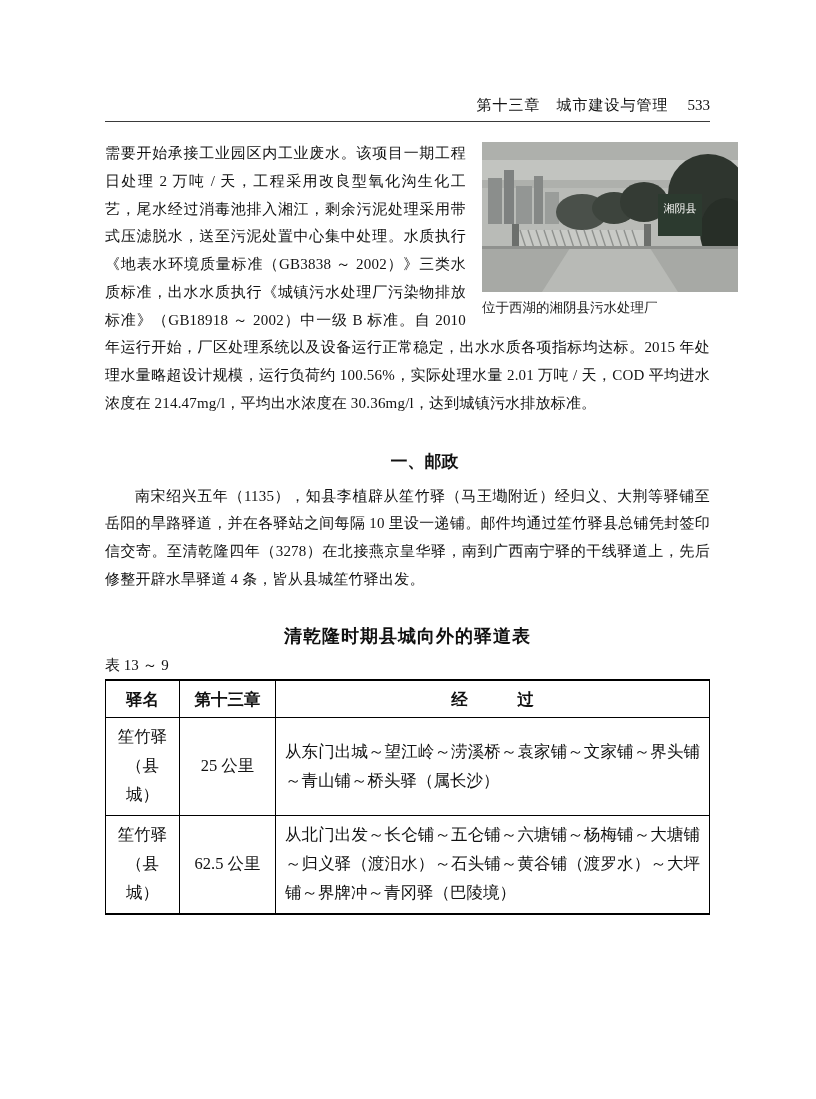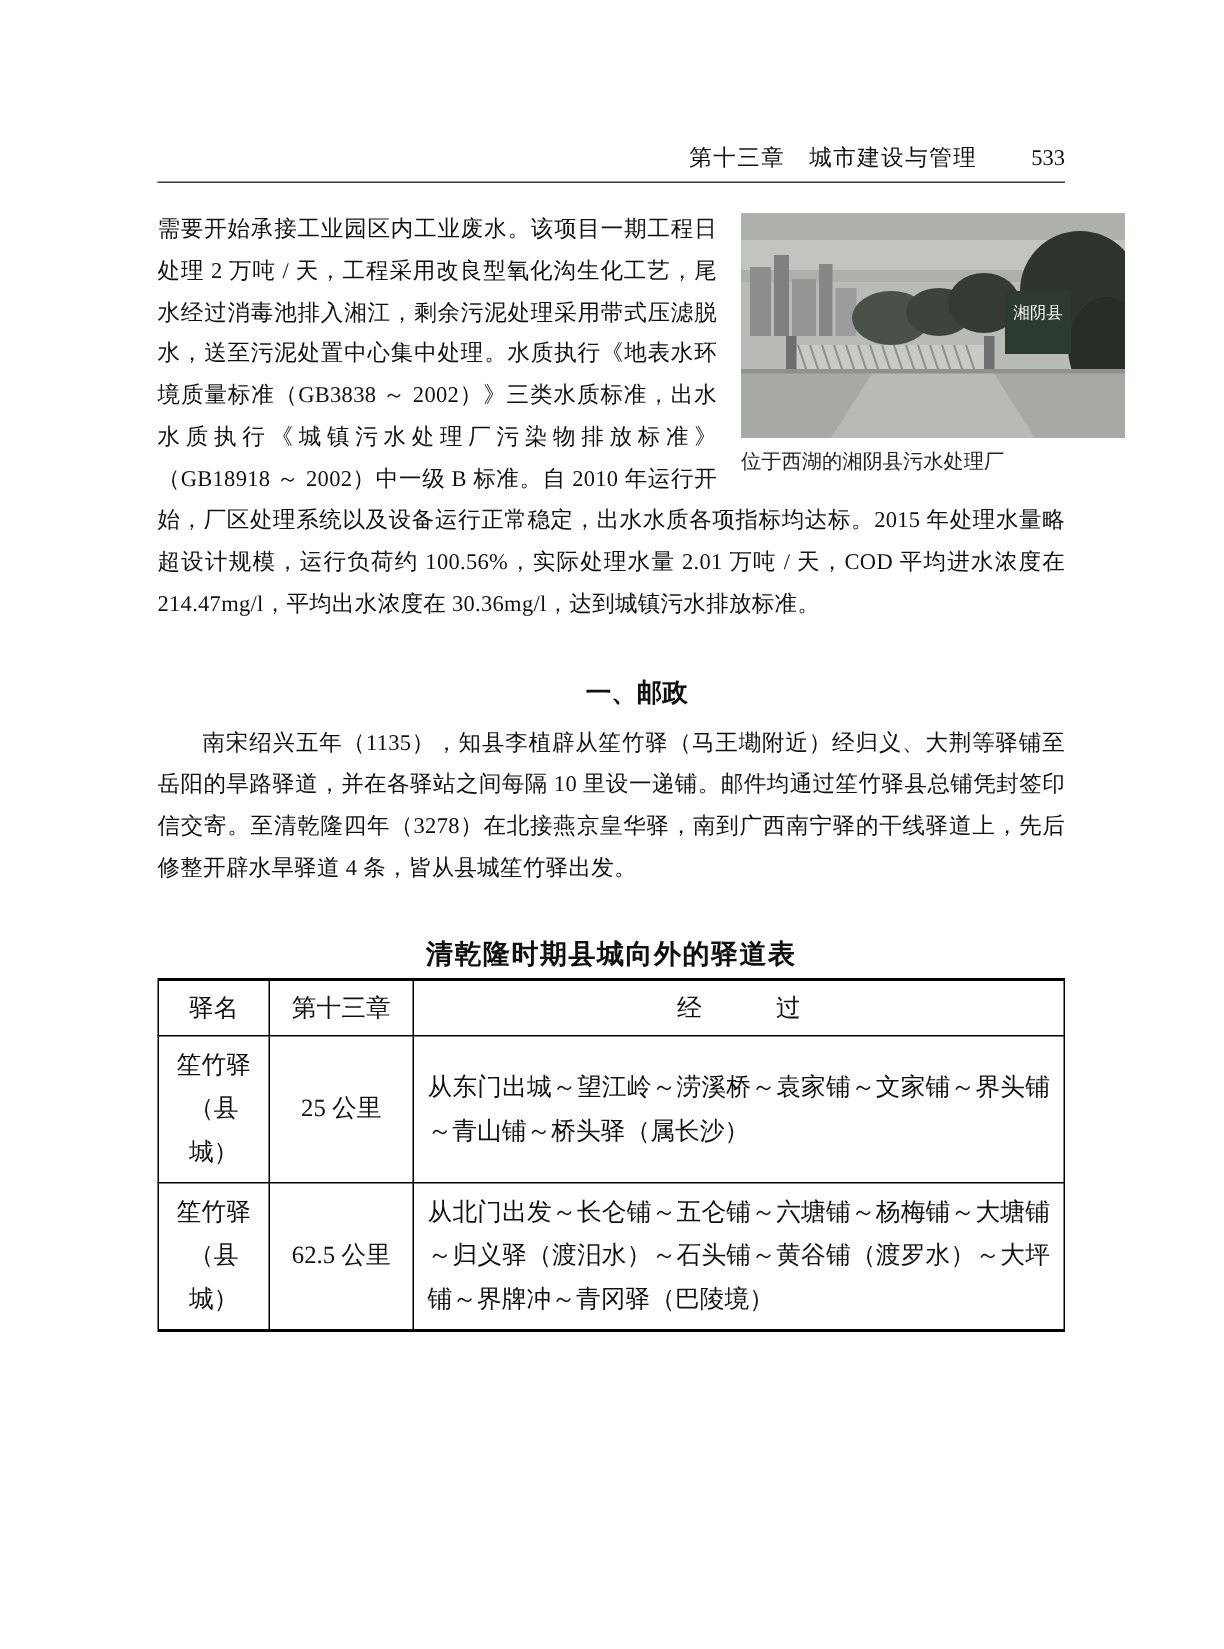--- a/index.html
+++ b/index.html
@@ -9,42 +9,42 @@
     overflow: hidden;
     font-family: "Liberation Serif", "DejaVu Serif", serif;
     color: #111;
     position: relative;
   }
   .page { padding: 96px 106px 0 105px; }
 
   
   .pagehead {
     display: flex; justify-content: flex-end; align-items: baseline;
-    gap: 36px;
+    gap: 19px;
     font-size: 15px; letter-spacing: 1px;
     padding-bottom: 6px;
     border-bottom: 1px solid #3a3a3a;
   }
   .pagehead .pagenum { letter-spacing: 0; text-align: right; }
 
   
   .bodytext { margin-top: 18px; }
   .para {
     font-size: 15px;
     line-height: 1.85;
     text-align: justify;
     letter-spacing: 0.2px;
   }
   .para.indent { text-indent: 2em; }
 
   
   .photo-float {
     float: right;
     width: 212px;
-    margin: 2px 4px 6px 16px;
+    margin: 2px 16px 6px 16px;
   }
   .photo-float svg { display: block; width: 256px; height: 150px; }
   .photo-float figcaption {
     margin-top: 7px;
     text-align: left;
     font-size: 13.5px;
     color: #222;
   }
 
   
@@ -88,21 +88,21 @@
   }
   .posttable th, .posttable td {
     border: 1px solid #000;
     padding: 5px 9px;
     line-height: 1.75;
     vertical-align: middle;
   }
   .posttable thead th {
     border-top: 2px solid #000;
     font-family: "Liberation Sans", "DejaVu Sans", sans-serif;
-    font-weight: normal;
+    font-weight: bold;
     text-align: center;
     padding: 4px 6px;
   }
   .posttable tbody tr:last-child td { border-bottom: 2px solid #000; }
   .col-name  { width: 74px; }
   .col-dist  { width: 96px; }
   .cell-name { text-align: center; white-space: pre-line; }
   .cell-dist { text-align: center; }
   .cell-route { text-align: justify; }
 </style>
@@ -153,20 +153,21 @@
     <p class="para">需要开始承接工业园区内工业废水。该项目一期工程日处理 2 万吨 / 天，工程采用改良型氧化沟生化工艺，尾水经过消毒池排入湘江，剩余污泥处理采用带式压滤脱水，送至污泥处置中心集中处理。水质执行《地表水环境质量标准（GB3838 ～ 2002）》三类水质标准，出水水质执行《城镇污水处理厂污染物排放标准》（GB18918 ～ 2002）中一级 B 标准。自 2010 年运行开始，厂区处理系统以及设备运行正常稳定，出水水质各项指标均达标。2015 年处理水量略超设计规模，运行负荷约 100.56%，实际处理水量 2.01 万吨 / 天，COD 平均进水浓度在 214.47mg/l，平均出水浓度在 30.36mg/l，达到城镇污水排放标准。</p>
   </section>
 
 
   <h2 class="subsection-title">一、邮政</h2>
 
   <p class="para indent postal">南宋绍兴五年（1135），知县李植辟从笙竹驿（马王墈附近）经归义、大荆等驿铺至岳阳的旱路驿道，并在各驿站之间每隔 10 里设一递铺。邮件均通过笙竹驿县总铺凭封签印信交寄。至清乾隆四年（3278）在北接燕京皇华驿，南到广西南宁驿的干线驿道上，先后修整开辟水旱驿道 4 条，皆从县城笙竹驿出发。</p>
 
   <div class="table-block">
     <h3 class="table-title">清乾隆时期县城向外的驿道表</h3>
+    <div class="table-label">表 13 ～ 9</div>
 
     <table class="posttable">
       <thead>
         <tr>
           <th class="col-name">驿名</th>
           <th class="col-dist">第十三章</th>
           <th class="col-route">经　　　过</th>
         </tr>
       </thead>
       <tbody>

